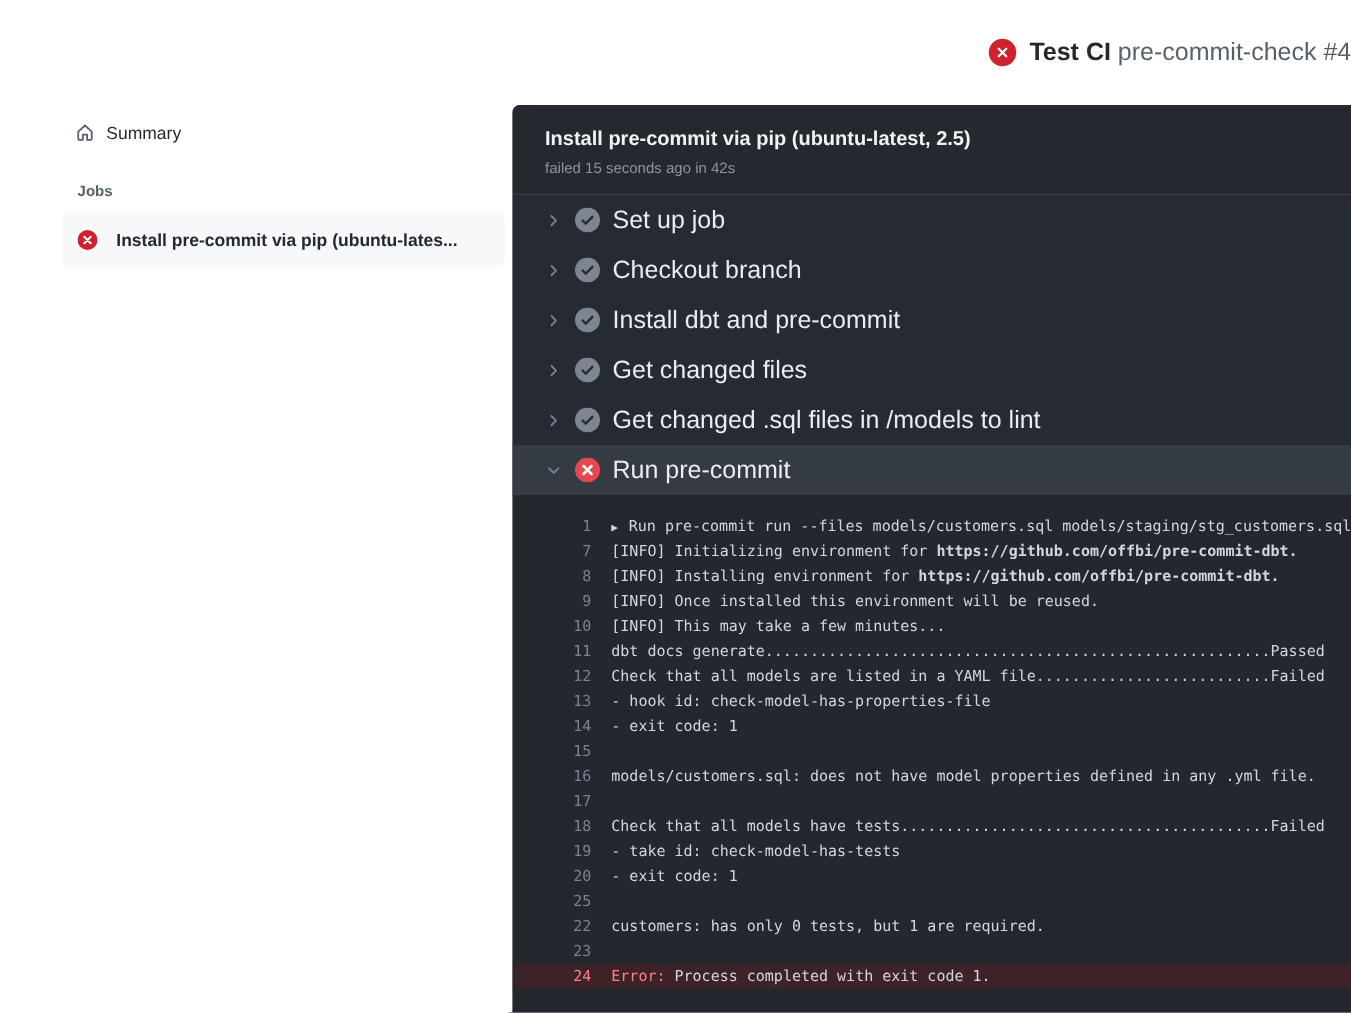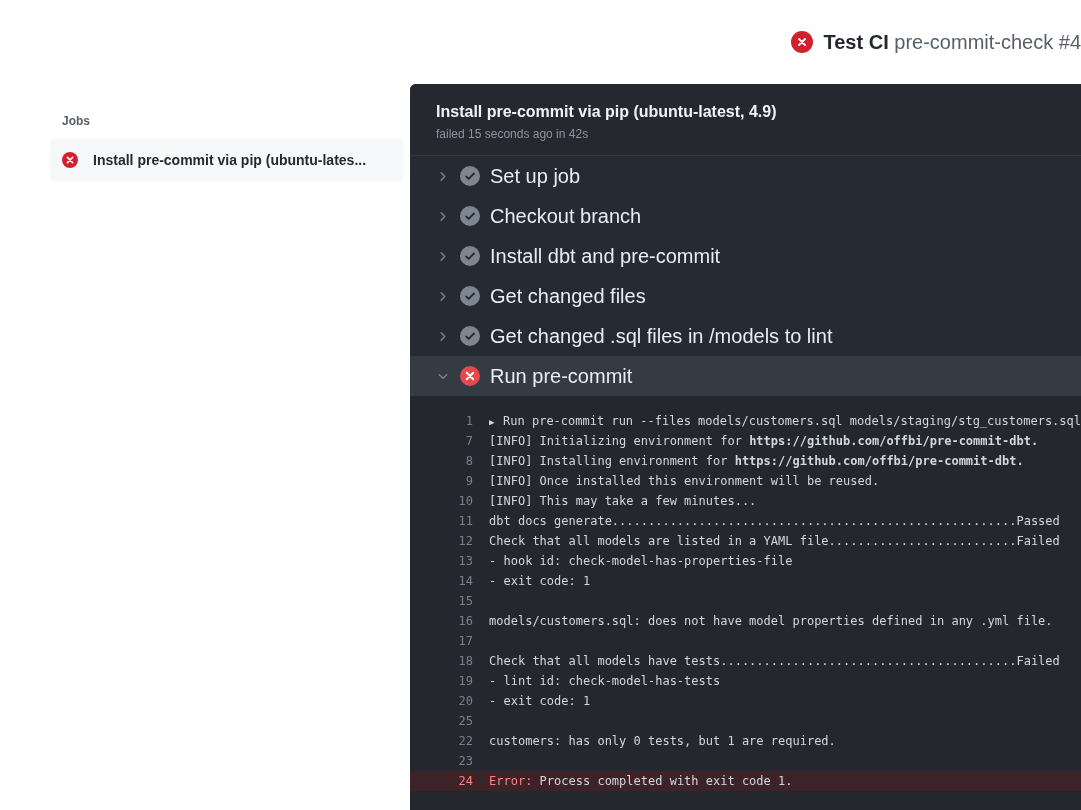--- a/index.html
+++ b/index.html
@@ -105,37 +105,45 @@
       <svg width="12" height="12" viewBox="0 0 12 12">
           <path d="M3 3l6 6M9 3l-6 6" stroke="#ffffff" stroke-width="1.8" stroke-linecap="round"></path>
         </svg>
     </span>
     <div class="page-title"><span class="strong">Test CI</span> <span>pre-commit-check #4</span></div>
   </div>
 
   <div class="layout">
 
     <aside class="sidebar">
+      <div class="summary-row">
+        <span style="display:flex;">
+          <svg width="16" height="16" viewBox="0 0 16 16">
+              <path d="M2.6 7.3 8 2.4l5.4 4.9v5.7a0.9 0.9 0 0 1-0.9 0.9H9.7V9.6H6.3v4.3H3.5a0.9 0.9 0 0 1-0.9-0.9z" fill="none" stroke="#57606a" stroke-width="1.4" stroke-linejoin="round"></path>
+            </svg>
+        </span>
+        <span>Summary</span>
+      </div>
       <div class="jobs-heading">Jobs</div>
       <div id="jobs-list">
           <div class="job-item">
             <span style="display: flex;">
               <svg width="16" height="16" viewBox="0 0 20 20">
                 <circle cx="10" cy="10" r="10" fill="#cf222e"></circle>
                 <path d="M6.8 6.8l6.4 6.4M13.2 6.8l-6.4 6.4" stroke="#ffffff" stroke-width="2" stroke-linecap="round"></path>
               </svg>
             </span>
             <span>Install pre-commit via pip (ubuntu-lates...</span>
           </div>
         </div>
     </aside>
 
     <main class="panel">
       <div class="panel-header">
-        <div class="panel-title">Install pre-commit via pip (ubuntu-latest, 4.9)</div>
+        <div class="panel-title">Install pre-commit via pip (ubuntu-latest, 2.5)</div>
         <div class="panel-subtitle">failed 15 seconds ago in 42s</div>
       </div>
 
       <div class="steps" id="steps-list">
           <div class="step-row">
             <span class="chev">
               <svg width="13" height="13" viewBox="0 0 13 13">
                 <path d="M4.5 2.5l4 4-4 4" stroke="#768390" stroke-width="1.6" fill="none" stroke-linecap="round" stroke-linejoin="round"></path>
               </svg>
             </span>
@@ -226,21 +234,21 @@
           <div class="log-row"><span class="num">9</span><span class="txt"><span class="seg">[INFO] Once installed this environment will be reused.</span></span></div>
           <div class="log-row"><span class="num">10</span><span class="txt"><span class="seg">[INFO] This may take a few minutes...</span></span></div>
           <div class="log-row"><span class="num">11</span><span class="txt"><span class="seg">dbt docs generate........................................................Passed</span></span></div>
           <div class="log-row"><span class="num">12</span><span class="txt"><span class="seg">Check that all models are listed in a YAML file..........................Failed</span></span></div>
           <div class="log-row"><span class="num">13</span><span class="txt"><span class="seg">- hook id: check-model-has-properties-file</span></span></div>
           <div class="log-row"><span class="num">14</span><span class="txt"><span class="seg">- exit code: 1</span></span></div>
           <div class="log-row"><span class="num">15</span><span class="txt"></span></div>
           <div class="log-row"><span class="num">16</span><span class="txt"><span class="seg">models/customers.sql: does not have model properties defined in any .yml file.</span></span></div>
           <div class="log-row"><span class="num">17</span><span class="txt"></span></div>
           <div class="log-row"><span class="num">18</span><span class="txt"><span class="seg">Check that all models have tests.........................................Failed</span></span></div>
-          <div class="log-row"><span class="num">19</span><span class="txt"><span class="seg">- lint id: check-model-has-tests</span></span></div>
+          <div class="log-row"><span class="num">19</span><span class="txt"><span class="seg">- take id: check-model-has-tests</span></span></div>
           <div class="log-row"><span class="num">20</span><span class="txt"><span class="seg">- exit code: 1</span></span></div>
           <div class="log-row"><span class="num">25</span><span class="txt"></span></div>
           <div class="log-row"><span class="num">22</span><span class="txt"><span class="seg">customers: has only 0 tests, but 1 are required.</span></span></div>
           <div class="log-row"><span class="num">23</span><span class="txt"></span></div>
           <div class="log-row highlight"><span class="num">24</span><span class="txt"><span class="seg error">Error: </span><span class="seg">Process completed with exit code 1.</span></span></div>
         </div>
     </main>
 
   </div>
 </div>

